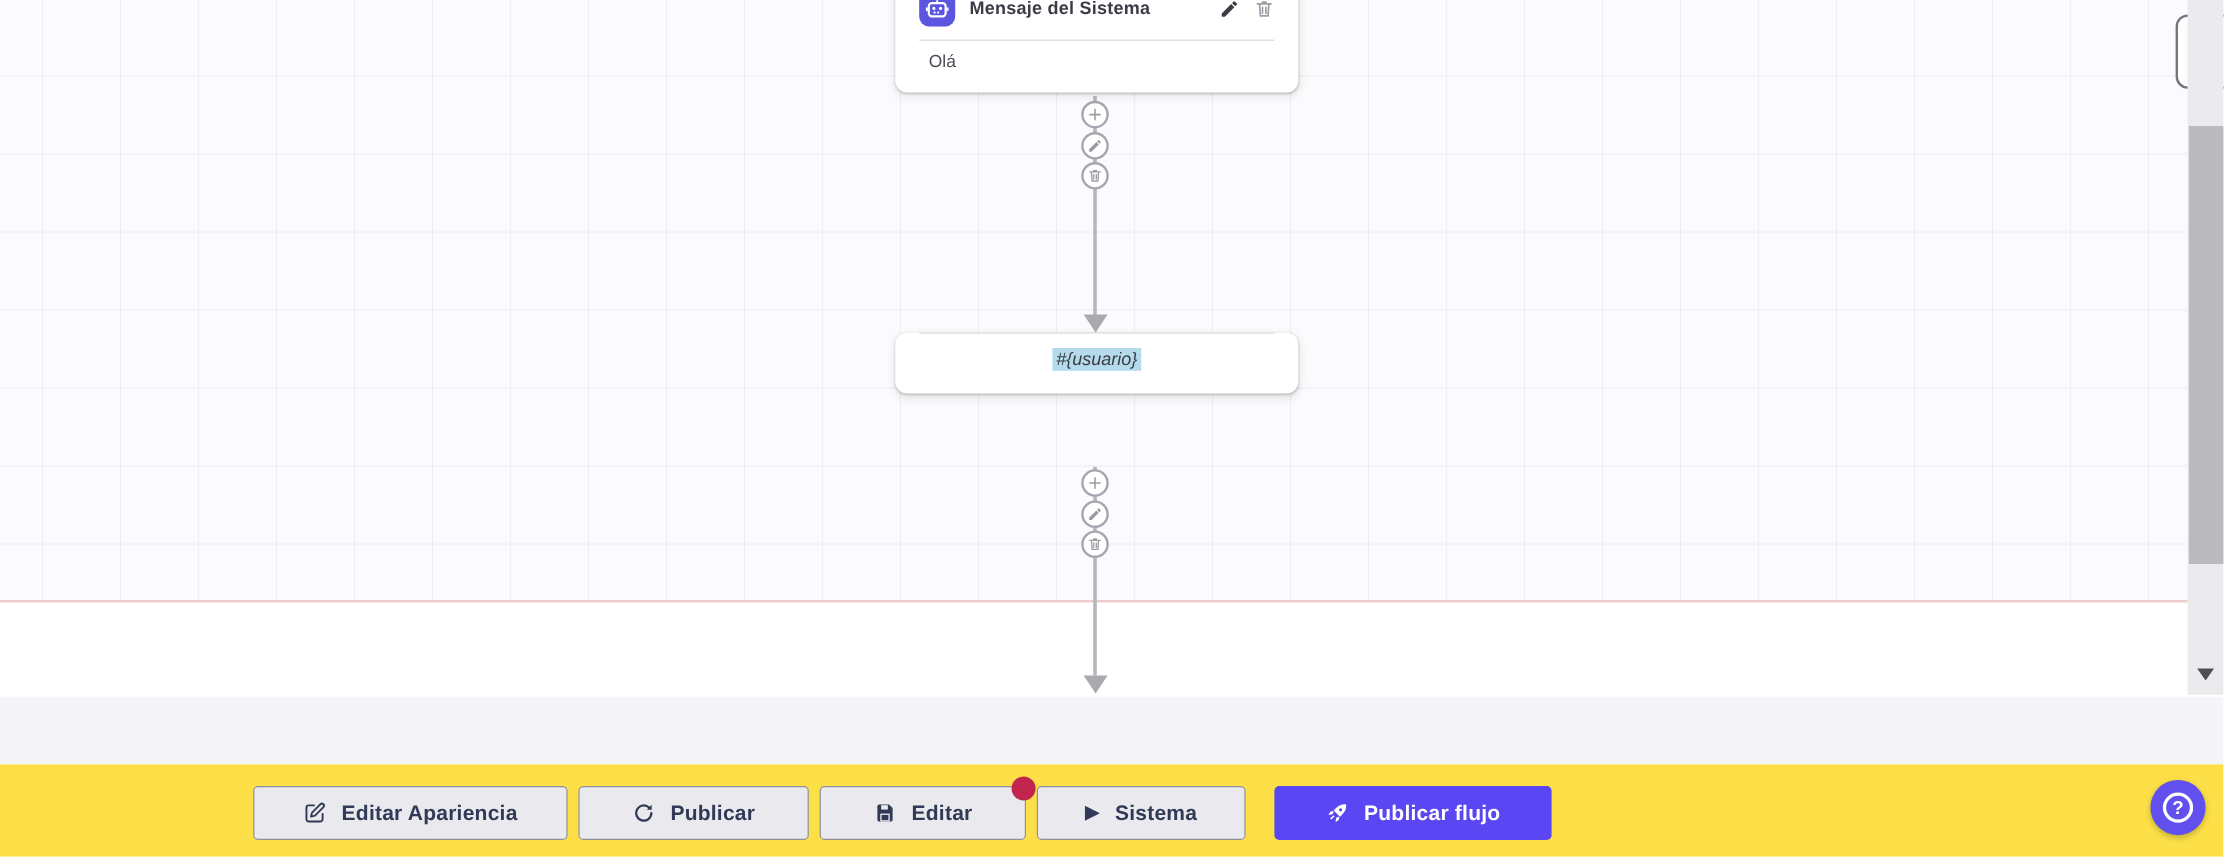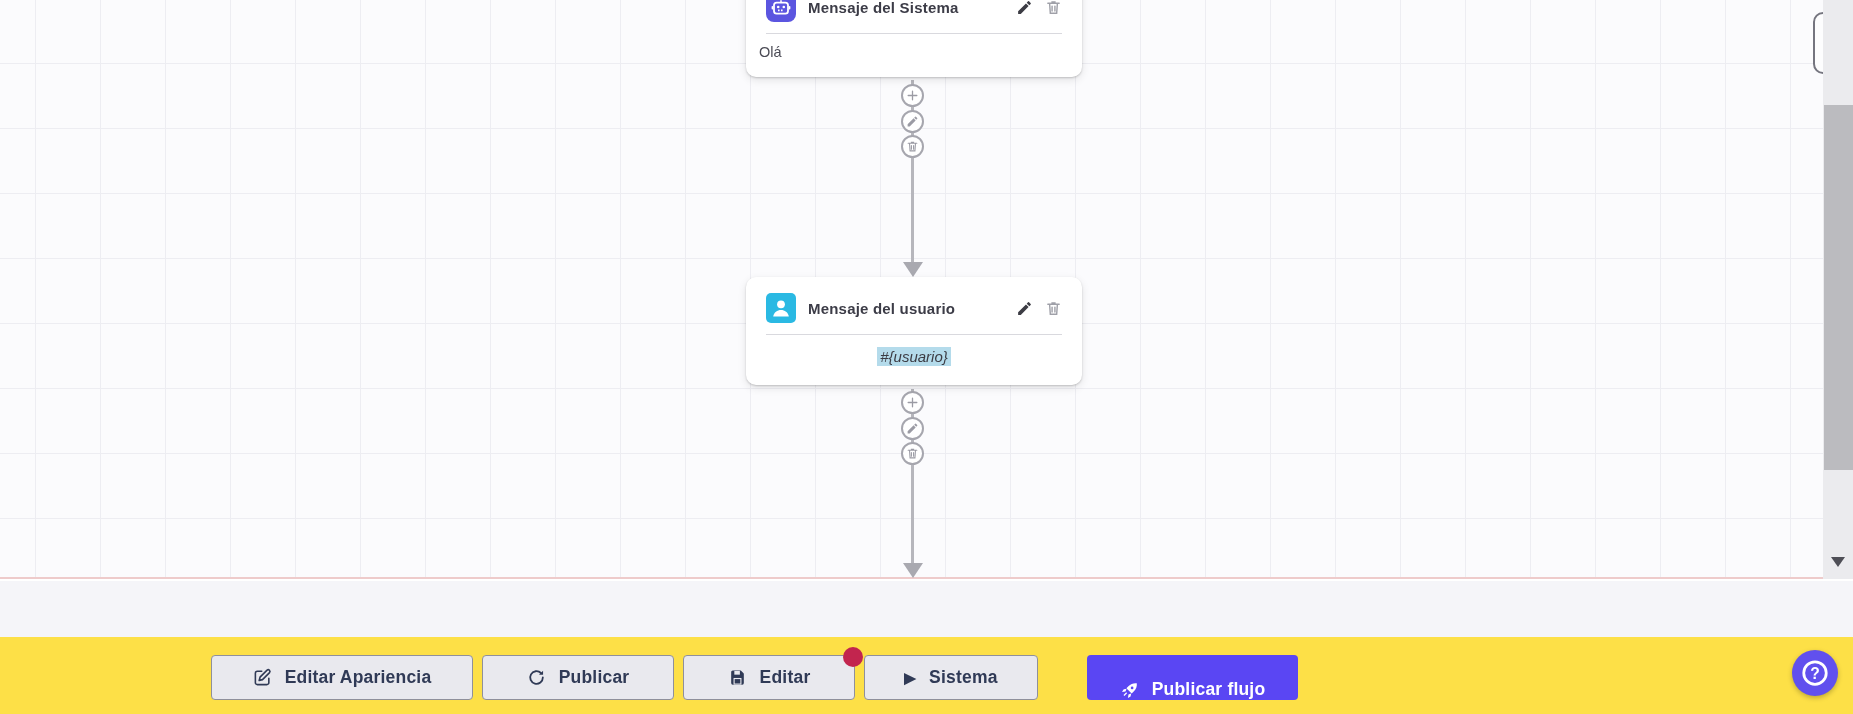--- a/index.html
+++ b/index.html
@@ -2,21 +2,21 @@
 <html><head>
 <meta charset="utf-8">
 <style>
   * { margin:0; padding:0; box-sizing:border-box; }
   html,body { width:1853px; height:714px; overflow:hidden;
     font-family:"Liberation Sans", sans-serif; background:#fff; }
   .stage { position:relative; width:1853px; height:714px; overflow:hidden; }
 
   
   .canvas {
-    position:absolute; left:0; top:0; width:1823px; height:579px;
+    position:absolute; left:0; top:0; width:1823px; height:502px;
     background-color:#fbfbfd;
     background-image:
       linear-gradient(#ededf2 1px, transparent 1px),
       linear-gradient(90deg, #ededf2 1px, transparent 1px);
     background-size:65px 65px;
     background-position:35px 63px;
     border-bottom:2px solid #eecbcb;
   }
 
   
@@ -30,21 +30,21 @@
   .node-icon.indigo { background:#5b55e0; border-radius:8px; }
   .node-icon.cyan   { background:#2ab9e3; border-radius:5px; }
   .node-icon svg { width:24px; height:24px; }
   .node-title { font-size:15px; font-weight:bold; color:#3c3c47; margin-left:12px;
     letter-spacing:.2px; flex:1 1 auto; }
   .hdr-actions { display:flex; align-items:center; gap:12px; }
   .hdr-actions .act { width:17px; height:17px; cursor:pointer; display:block; }
   .act.pencil { color:#3c3c44; }
   .act.trash  { color:#9fa0a8; }
   .node-divider { height:1px; background:#d9d9de; margin:0 20px; }
-  .node-body { padding:10px 21px 17px 13px; font-size:14.5px; color:#4b4b55; }
+  .node-body { padding:10px 21px 17px 28px; font-size:14.5px; color:#4b4b55; }
   .node-body.center { text-align:center; padding:13px 21px 20px 21px; }
   .var-chip { background:#b4dbeb; color:#3c3c44; font-style:italic;
     font-size:15px; padding:1px 3px; }
 
   .card-system { left:746px; top:-24px; }
   .card-user   { left:746px; top:277px; }
 
   
   .conn-line { position:absolute; width:3px; background:#b6b6bc; left:911px; }
   .conn-arrow { position:absolute; left:903px; width:0; height:0;
@@ -80,21 +80,21 @@
     display:flex; align-items:center; justify-content:center; gap:13px;
     font-size:17.5px; font-weight:bold; letter-spacing:.2px;
     color:#303a56; background:#e9e9ee; border:1px solid #8f909b; cursor:pointer; }
   .tb-btn svg { width:19px; height:19px; flex:0 0 auto; }
   .tb-btn .play-glyph { font-size:15px; line-height:1; }
   .tb-btn.primary { background:#5a46f3; border:none; color:#fff; }
   .btn-editar   { left:211px; width:262px; }
   .btn-recargar { left:482px; width:192px; }
   .btn-salvar   { left:683px; width:172px; }
   .btn-prueba   { left:864px; width:174px; }
-  .btn-publicar { left:1087px; width:211px;align-items:flex-end; }
+  .btn-publicar { left:1062px; width:231px; }
   .btn-exportar { left:1287px; width:308px; }
   .save-badge { position:absolute; left:843px; top:647px; width:20px; height:20px;
     border-radius:50%; background:#c2254e; }
 
   
   .help-fab { position:absolute; left:1792px; top:650px; width:46px; height:46px;
     border-radius:50%; background:#6150ee; display:flex; align-items:center;
     justify-content:center; cursor:pointer; box-shadow:0 2px 5px rgba(0,0,0,.25); }
   .help-fab svg { width:30px; height:30px; }
 </style>
@@ -163,37 +163,20 @@
           <svg class="act trash" viewBox="0 0 24 24" fill="none" stroke="currentColor" stroke-width="2" stroke-linecap="round">
               <path d="M4 6h16M10 6V4h4v2M6.5 6l1 14h9l1-14M10 10v7M14 10v7"></path>
             </svg>
         </div>
       </div>
       <div class="node-divider"></div>
       <div class="node-body">Olá</div>
     </div>
 
     <div class="node-card card-user">
-      <div class="hdr">
-        <div class="node-icon cyan">
-          <svg viewBox="0 0 24 24" fill="#fff">
-            <circle cx="12" cy="8.3" r="3.9"></circle>
-            <path d="M4.2 20.5c.7-4.3 4.1-6.5 7.8-6.5s7.1 2.2 7.8 6.5z"></path>
-          </svg>
-        </div>
-        <div class="node-title">Mensaje del usuario</div>
-        <div class="hdr-actions">
-          <svg class="act pencil" viewBox="0 0 24 24" fill="currentColor">
-              <path d="M3 17.25V21h3.75L17.81 9.94l-3.75-3.75L3 17.25zM20.71 7.04a1 1 0 0 0 0-1.41l-2.34-2.34a1 1 0 0 0-1.41 0l-1.83 1.83 3.75 3.75 1.83-1.83z"></path>
-            </svg>
-          <svg class="act trash" viewBox="0 0 24 24" fill="none" stroke="currentColor" stroke-width="2" stroke-linecap="round">
-              <path d="M4 6h16M10 6V4h4v2M6.5 6l1 14h9l1-14M10 10v7M14 10v7"></path>
-            </svg>
-        </div>
-      </div>
       <div class="node-divider"></div>
       <div class="node-body center">
         <span class="var-chip">#{usuario}</span>
       </div>
     </div>
 
   </div>
 
   <div class="corner-box"></div>
 

